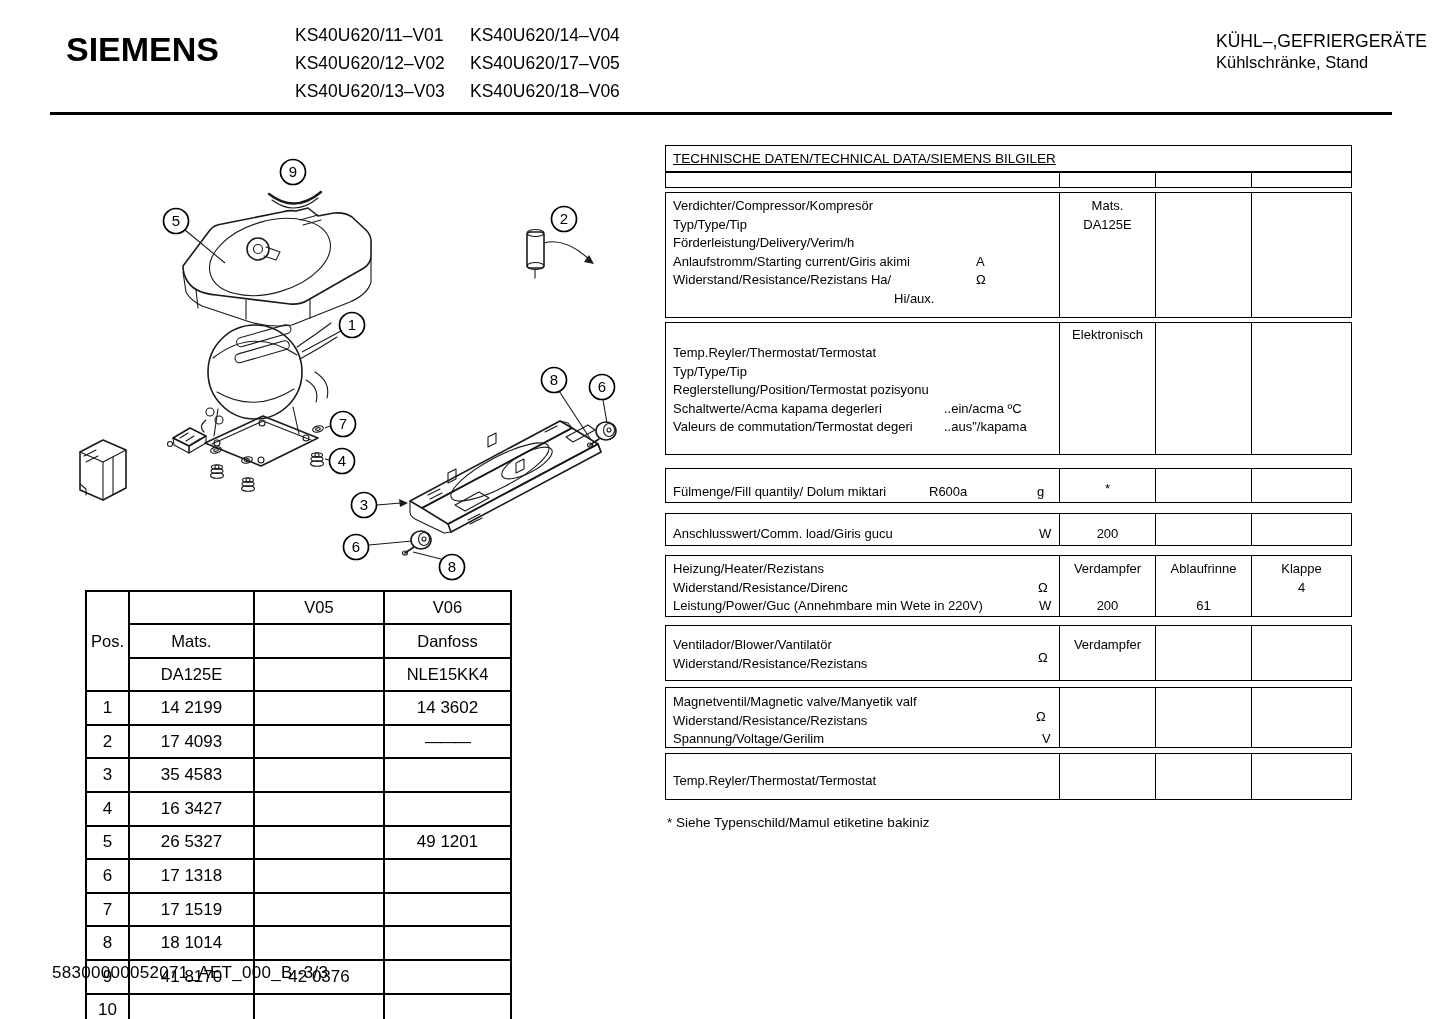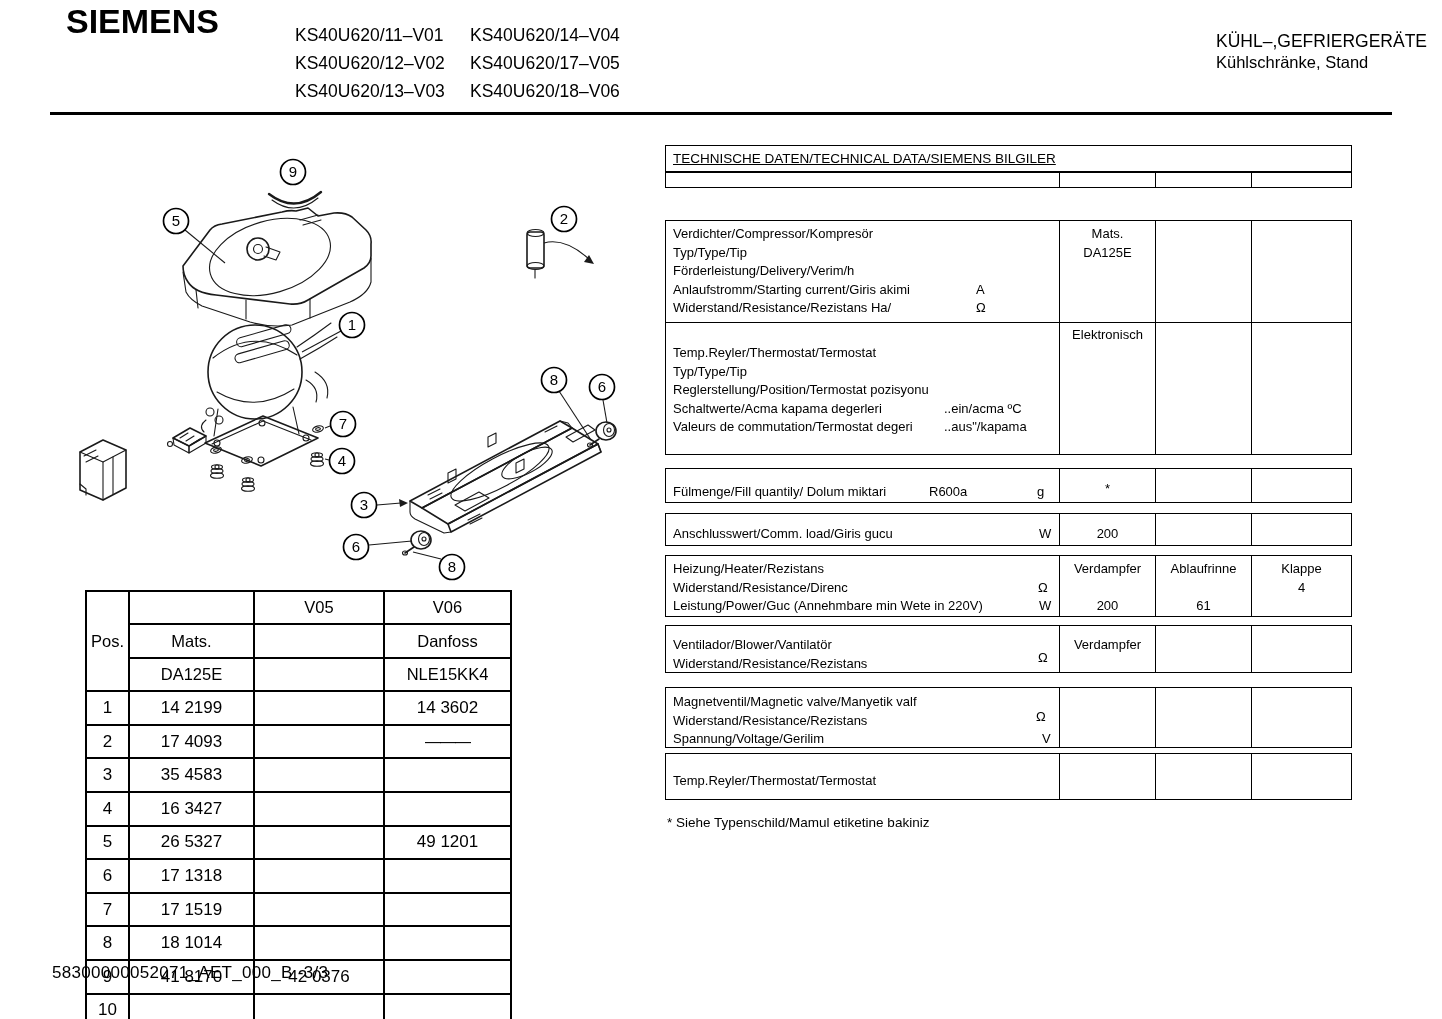--- a/index.html
+++ b/index.html
@@ -1,20 +1,20 @@
 <!DOCTYPE html>
 <html><head>
 <meta charset="utf-8">
 <style>
   html,body{margin:0;padding:0;background:#e8e8e8;}
   .page{position:relative;width:1442px;height:1019px;background:#ffffff;
         font-family:"Liberation Sans",sans-serif;color:#000;overflow:hidden;margin:0 auto;}
   .abs{position:absolute;}
   
-  .brand{left:66px;top:2px;font-size:34px;font-weight:bold;letter-spacing:0px;white-space:nowrap;}
+  .brand{left:66px;top:30px;font-size:34px;font-weight:bold;letter-spacing:0px;white-space:nowrap;}
   .models{top:21px;font-size:17.5px;line-height:28px;white-space:nowrap;}
   .models div{height:28px;}
   .m1{left:295px;} .m2{left:470px;}
   .category{left:1180px;top:31px;line-height:21px;white-space:nowrap;margin-left:36px;}
   .category .c1{font-size:17.5px;} .category .c2{font-size:16.5px;}
   .hrule{left:50px;top:112px;width:1342px;height:3px;background:#000;}
   
   .diagram{left:0;top:0;width:660px;height:600px;}
   svg *{vector-effect:non-scaling-stroke;}
   .stroke{fill:none;stroke:#1a1a1a;stroke-width:1.6;stroke-linejoin:round;stroke-linecap:round;}
@@ -36,23 +36,23 @@
   .tb{position:absolute;left:0;width:687px;border:1.6px solid #000;box-sizing:border-box;background:#fff;}
   .tb .desc{position:absolute;left:0;top:0;bottom:0;width:393px;}
   .tb .c{position:absolute;top:0;bottom:0;border-left:1.6px solid #000;box-sizing:border-box;}
   .tb .c2{left:393px;width:96px;} .tb .c3{left:489px;width:96px;} .tb .c4{left:585px;width:100px;}
   .ln{position:relative;height:18.5px;line-height:18.5px;padding-left:7px;white-space:nowrap;}
   .u{position:absolute;top:0;line-height:inherit;}
   .vln{height:18.5px;line-height:18.5px;text-align:center;white-space:nowrap;}
   .title-box{top:2px;height:27px;}
   .title-box span{display:block;padding:5px 0 0 7px;font-size:13.5px;text-decoration:underline;white-space:nowrap;}
   .thinrow{top:29px;height:16px;}
-  .b1{top:49px;height:126px;margin-top:28px;} .b2{top:179px;height:133px;}
+  .b1{top:49px;height:126px;} .b2{top:179px;height:133px;}
   .b3{top:325px;height:35px;}  .b4{top:370px;height:33px;}
-  .b5{top:412px;height:62px;}  .b6{top:482px;height:48px;}
+  .b5{top:412px;height:62px;}  .b6{top:482px;height:56px;}
   .b7{top:544px;height:61px;}  .b8{top:610px;height:47px;}
   .b6 .ln,.b6 .vln{height:19px;line-height:19px;}
   .b7 .ln{height:18.5px;line-height:18.5px;}
   .footnote{position:absolute;left:2px;top:672px;font-size:13.5px;white-space:nowrap;}
   
   .docnum{left:52px;top:963px;font-size:17px;letter-spacing:0.3px;white-space:nowrap;}
 </style>
 </head>
 <body>
 

